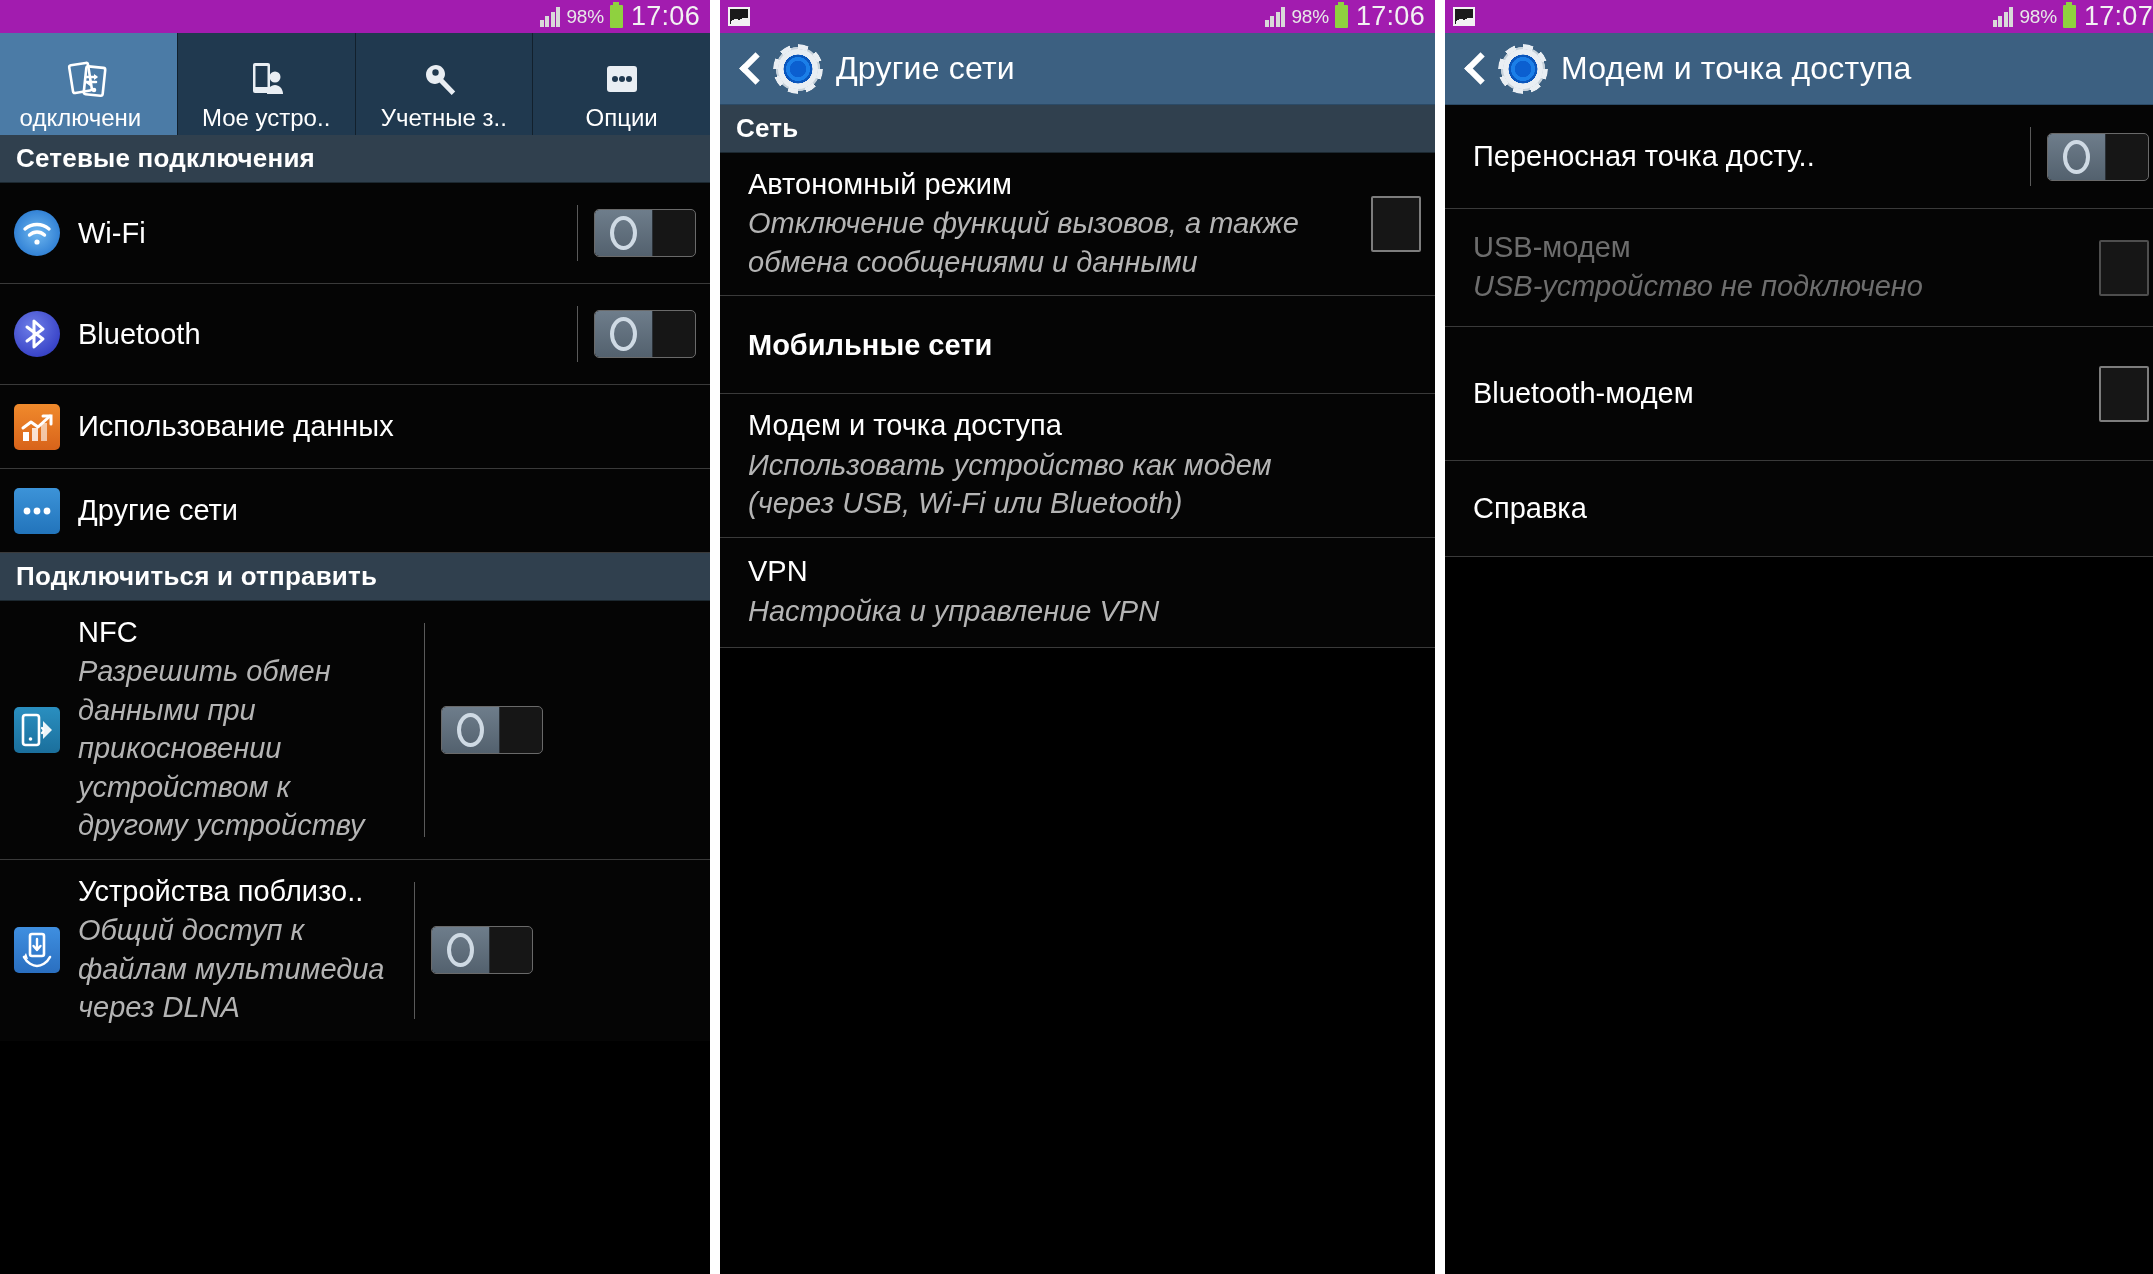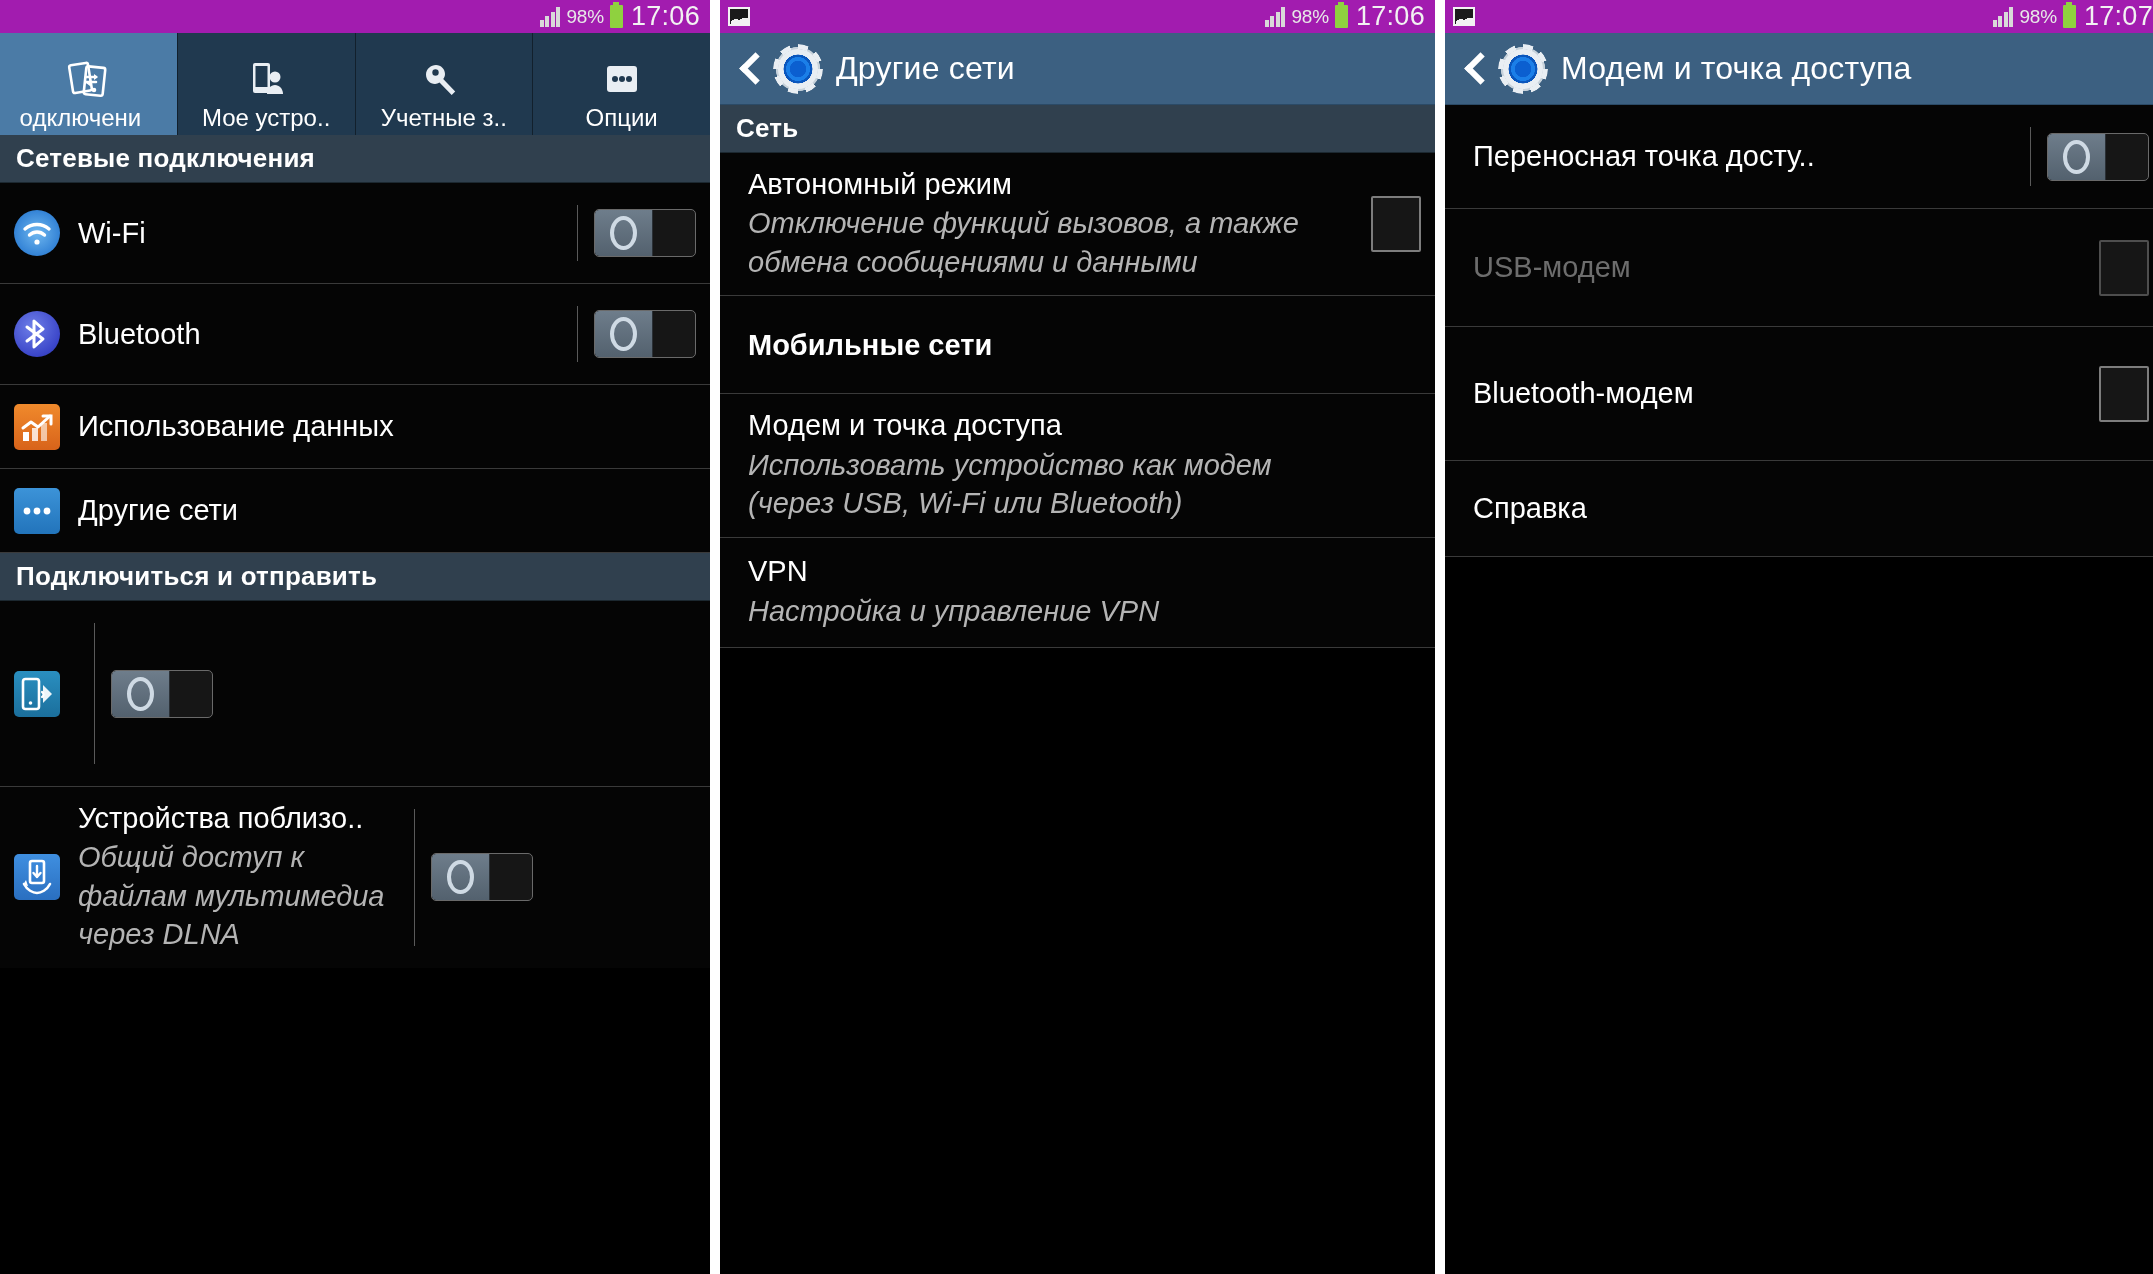--- a/index.html
+++ b/index.html
@@ -292,20 +292,24 @@
       <div class="row-icon ic-nfc">
         <svg viewBox="0 0 46 46">
           <rect x="9" y="8" width="16" height="30" rx="2.5" fill="none" stroke="#ffffff" stroke-width="2.6"></rect>
           <path d="M29 14l9 9-9 9z" fill="#ffffff" opacity=".92"></path>
           <circle cx="16.5" cy="32" r="1.8" fill="#ffffff"></circle>
           <g fill="none" stroke="#ffffff" stroke-width="2.2" stroke-linecap="round">
             <path d="M28 21c2 1.3 2 3.7 0 5"></path>
           </g>
         </svg>
       </div>
+      <div class="row-text" style="max-width:330px;">
+        <div class="row-title">NFC</div>
+        <div class="row-sub">Разрешить обмен данными при прикосновении устройством к другому устройству</div>
+      </div>
       <div class="sw-wrap">
         <div class="sw-divider"></div>
         <div class="switch">
             <div class="knob"></div>
           </div>
       </div>
     </div>
 
 
     <div class="row" style="min-height:128px; border-bottom:none;">
@@ -423,20 +427,21 @@
         <div class="sw-divider"></div>
         <div class="switch">
             <div class="knob"></div>
           </div>
       </div>
     </div>
 
     <div class="row noicon" style="min-height:118px;">
       <div class="row-text">
         <div class="row-title dim">USB-модем</div>
+        <div class="row-sub dim">USB-устройство не подключено</div>
       </div>
       <div class="checkbox dim"></div>
     </div>
 
     <div class="row noicon" style="min-height:134px;">
       <div class="row-text">
         <div class="row-title">Bluetooth-модем</div>
       </div>
       <div class="checkbox"></div>
     </div>

